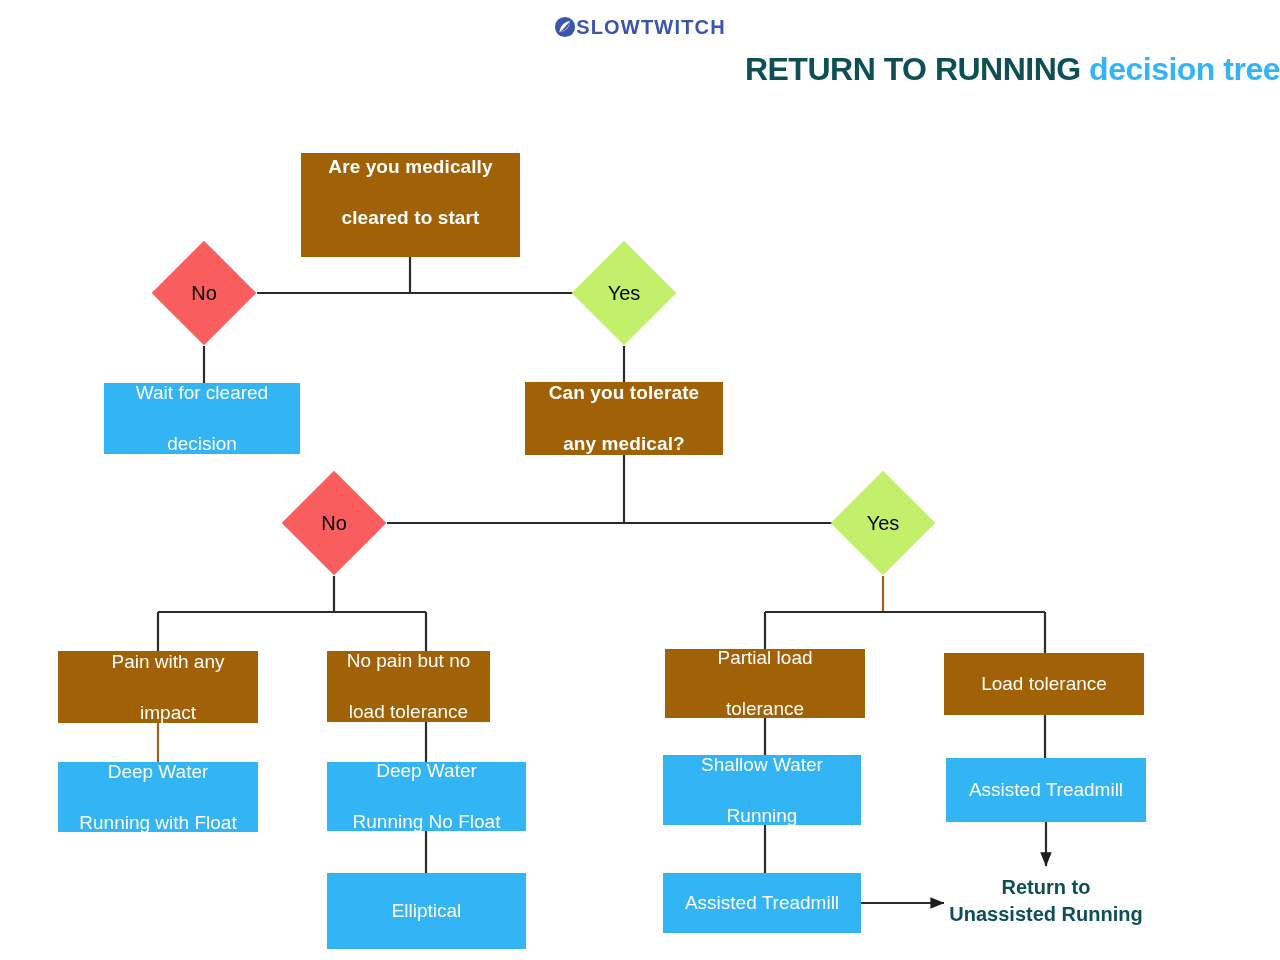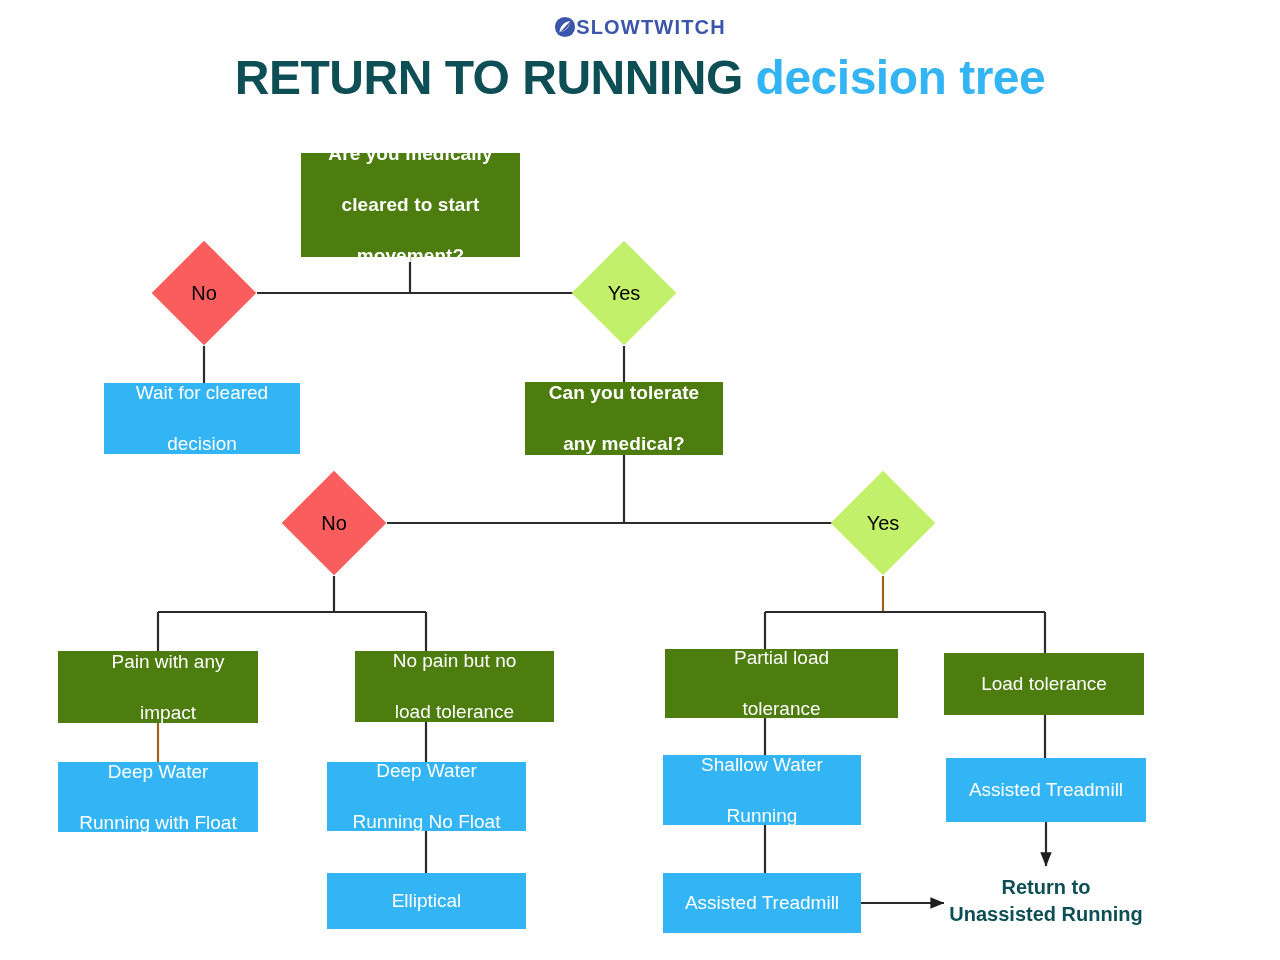--- a/index.html
+++ b/index.html
@@ -43,23 +43,23 @@
     letter-spacing: 1.2px;
     color: #3b55ab;
     line-height: 1;
   }
 
   .title {
     position: absolute;
     top: 52px;
     left: 0;
     width: 1280px;
-    text-align: center;
+    text-align: right;
     font-family: "Liberation Sans", sans-serif;
-    font-size: 48px;
+    font-size: 32px;
     font-weight: bold;
     letter-spacing: -0.5px;
     line-height: 1.1;
     white-space: nowrap;
   }
   .title .t-dark { color: #0d4f55; }
   .title .t-light { color: #33b4f5; }
 
   
   #wires {
@@ -77,21 +77,21 @@
     display: flex;
     align-items: center;
     justify-content: center;
     text-align: center;
     color: #ffffff;
     z-index: 2;
   }
   .node span { display: block; width: 100%; }
 
   .node-teal {
-    background: #4d7c0f;
+    background: #a16207;
     font-size: 19px;
     line-height: 1.35;
     font-weight: normal;
   }
   .node-teal.q {
     font-weight: bold;
     font-size: 19px;
     letter-spacing: 0.1px;
   }
   .node-blue {
@@ -199,21 +199,20 @@
       <path d="M861,903 L944,903" marker-end="url(#arrow)"></path>
 
       <path d="M1046,822 L1046,866" marker-end="url(#arrow)"></path>
     </g>
   </svg>
 
   <div class="node node-teal q" style="left:301px; top:153px; width:219px; height:104px;">
     <span>
       <span>Are you medically</span><br>
       <span>cleared to start</span><br>
-      <span>movement?</span>
     </span>
   </div>
 
   <div class="diamond d-no" style="left:167px; top:256px; width:74px; height:74px;">
     <div class="dshape"></div>
     <div class="dlabel">No</div>
   </div>
 
   <div class="diamond d-yes" style="left:587px; top:256px; width:74px; height:74px;">
     <div class="dshape"></div>
@@ -244,28 +243,28 @@
     <div class="dlabel">Yes</div>
   </div>
 
   <div class="node node-teal" style="left:58px; top:651px; width:200px; height:72px;padding-left:20px;">
     <span>
       <span>Pain with any</span><br>
       <span>impact</span>
     </span>
   </div>
 
-  <div class="node node-teal" style="left:327px; top:651px; width:199px; height:71px;margin-left:28px;">
+  <div class="node node-teal" style="left:327px; top:651px; width:163px; height:71px;">
     <span>
       <span>No pain but no</span><br>
       <span>load tolerance</span>
     </span>
   </div>
 
-  <div class="node node-teal" style="left:665px; top:649px; width:233px; height:69px;">
+  <div class="node node-teal" style="left:665px; top:649px; width:200px; height:69px;">
     <span>
       <span>Partial load</span><br>
       <span>tolerance</span>
     </span>
   </div>
 
   <div class="node node-teal" style="left:944px; top:653px; width:200px; height:62px;">
     <span>
       <span>Load tolerance</span>
     </span>
@@ -278,21 +277,21 @@
     </span>
   </div>
 
   <div class="node node-blue" style="left:327px; top:762px; width:199px; height:69px;">
     <span>
       <span>Deep Water</span><br>
       <span>Running No Float</span>
     </span>
   </div>
 
-  <div class="node node-blue" style="left:327px; top:873px; width:199px; height:56px;">
+  <div class="node node-blue" style="left:327px; top:873px; width:199px; height:76px;">
     <span>
       <span>Elliptical</span>
     </span>
   </div>
 
   <div class="node node-blue" style="left:663px; top:755px; width:198px; height:70px;">
     <span>
       <span>Shallow Water</span><br>
       <span>Running</span>
     </span>

